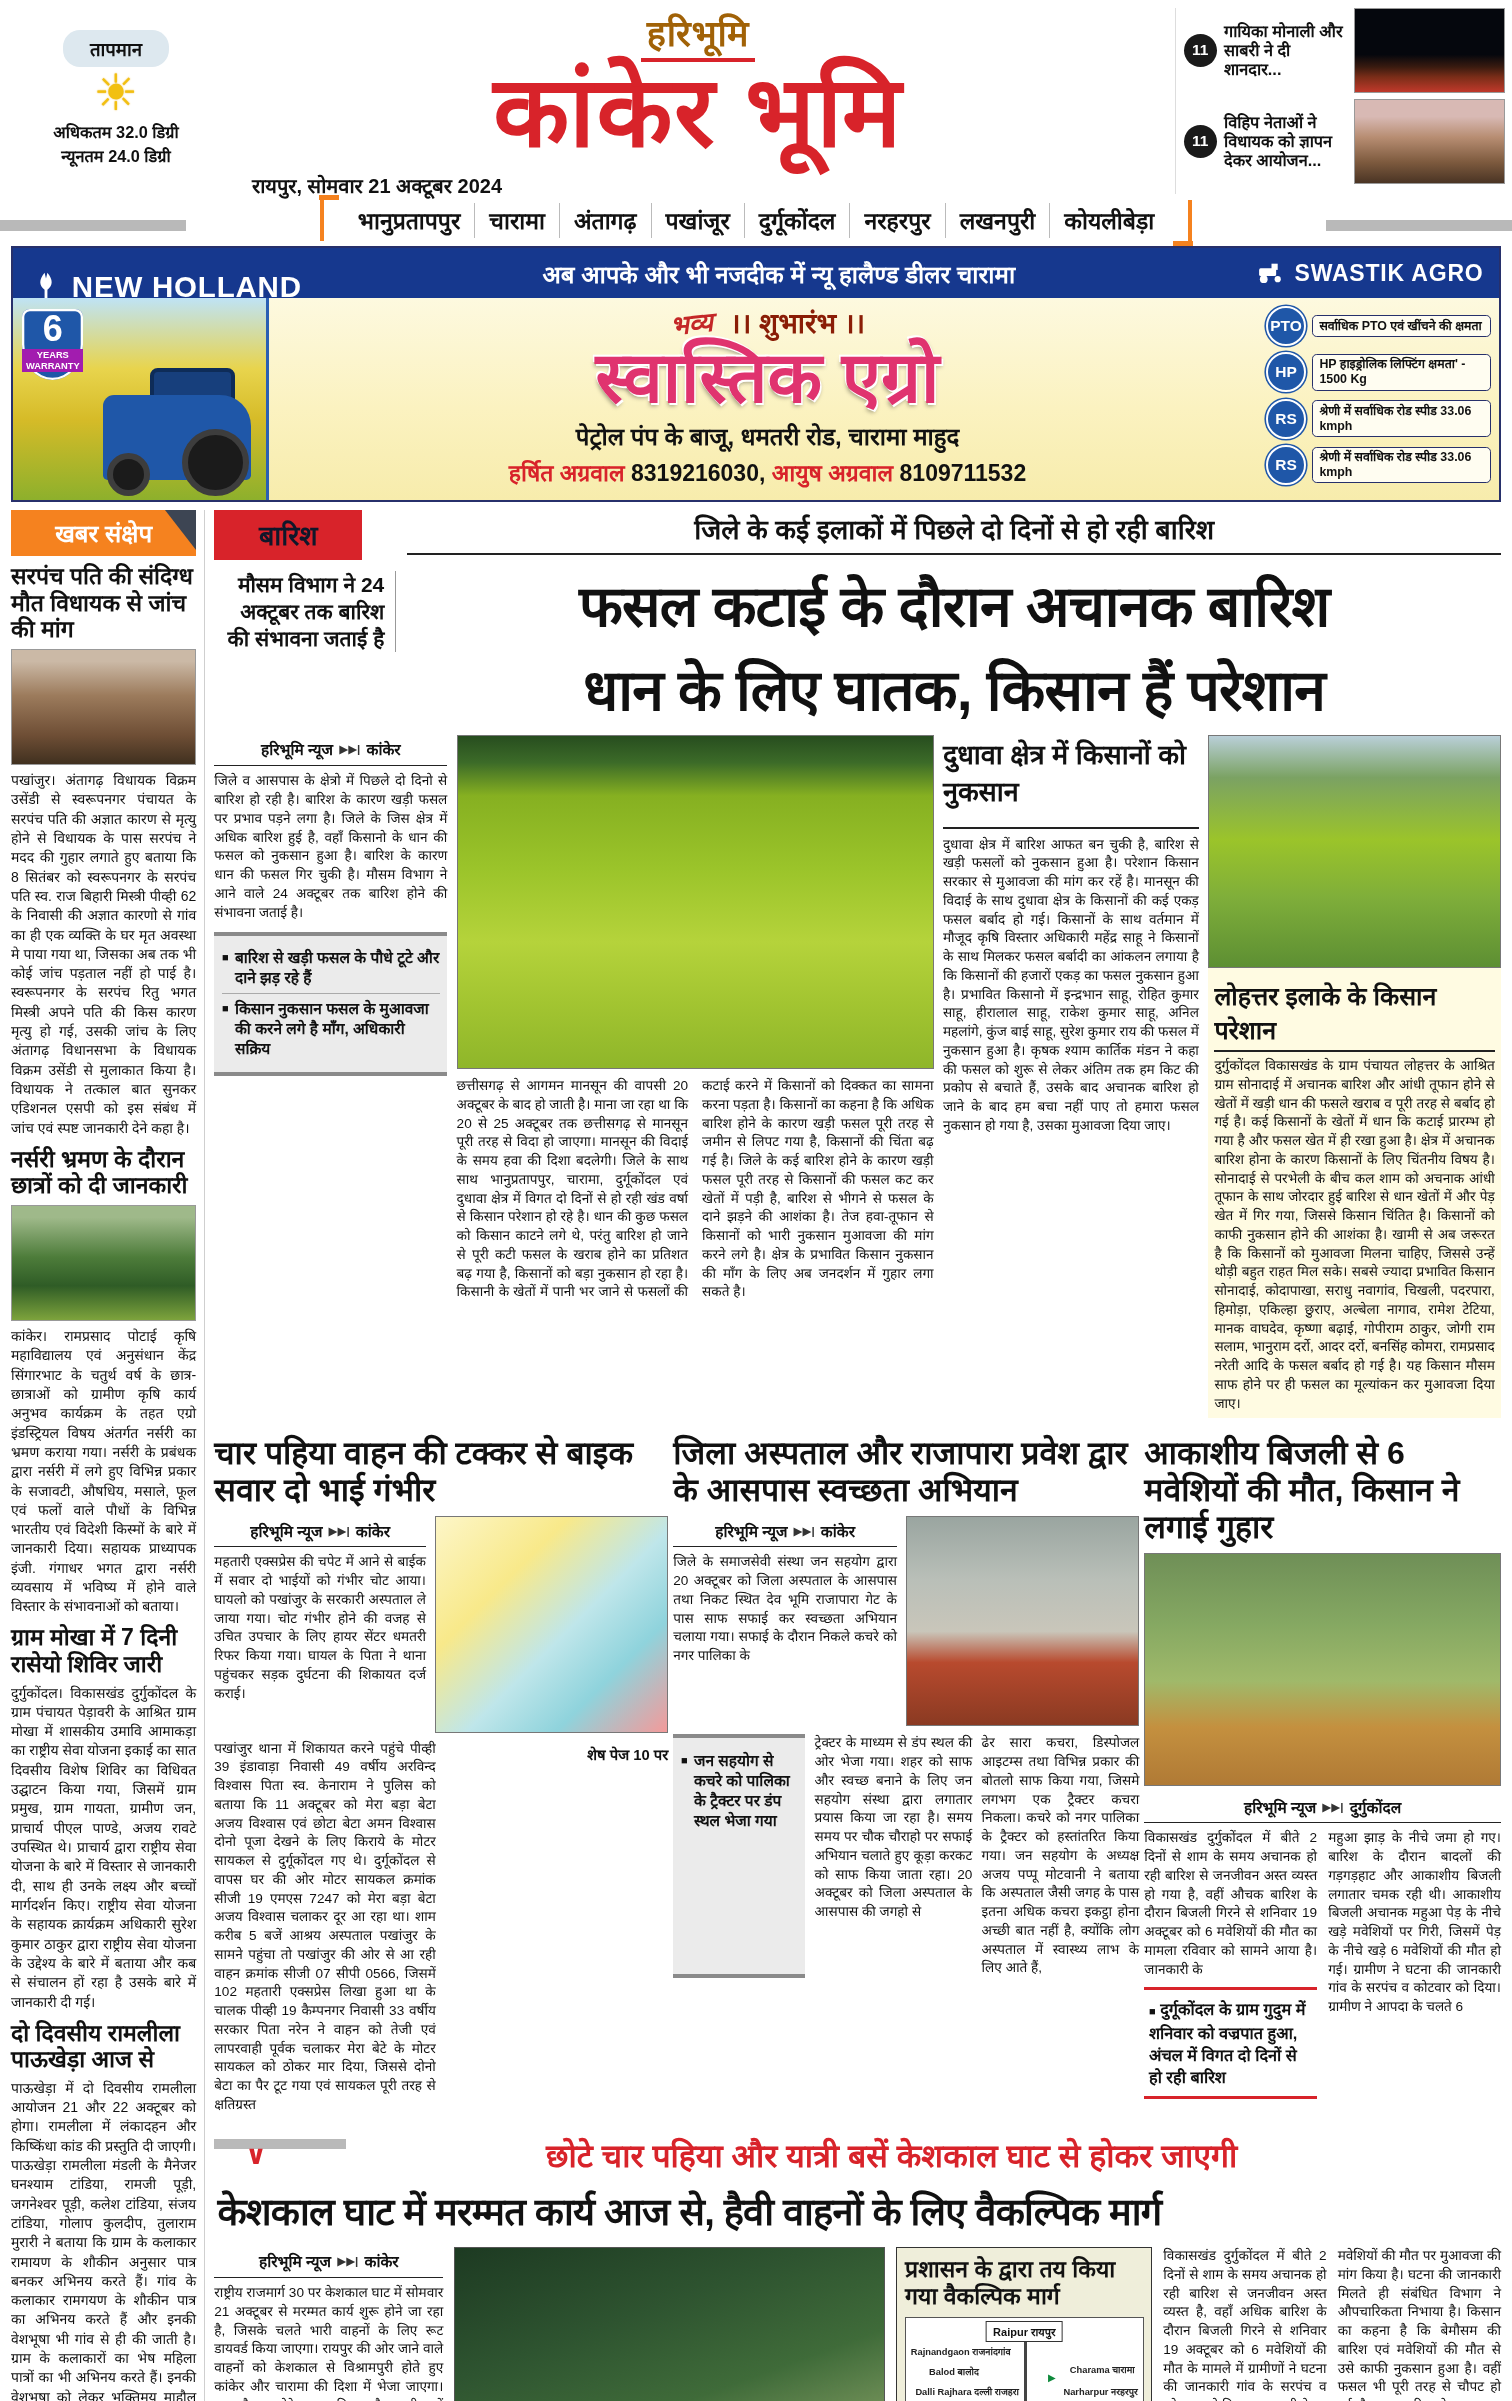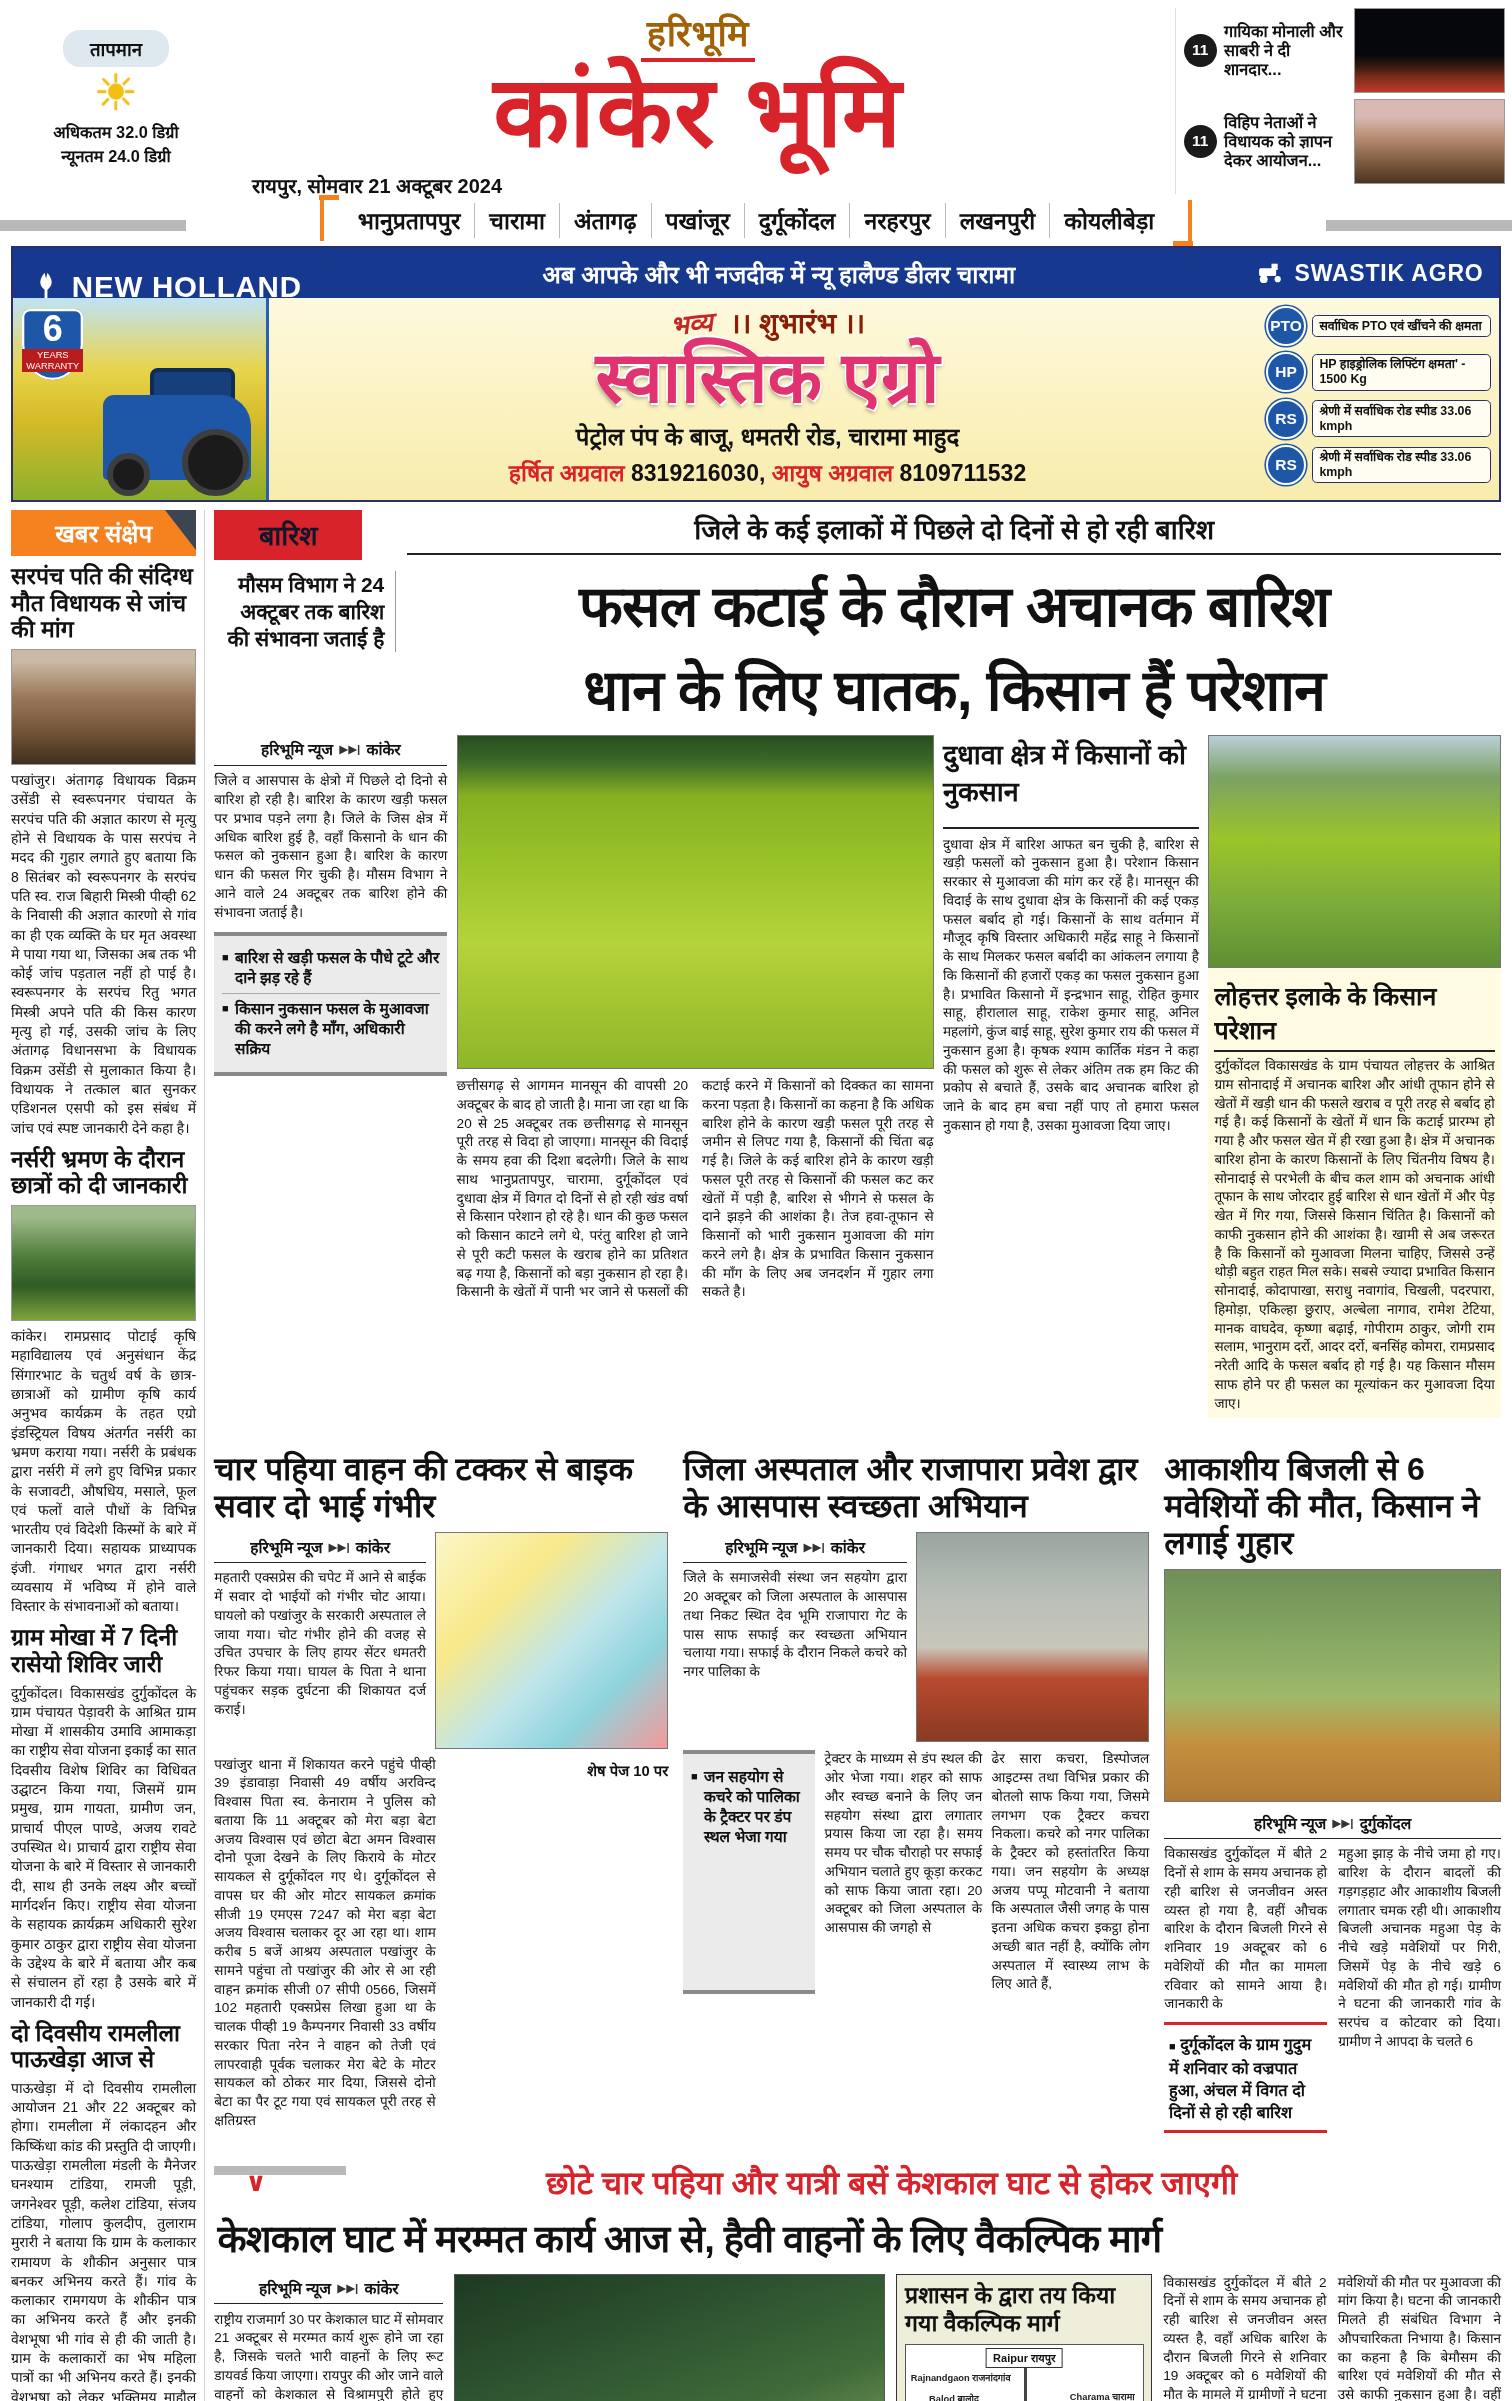--- a/index.html
+++ b/index.html
@@ -40,21 +40,21 @@
   .ad-strip { background:#16388e; color:#fff; display:flex; align-items:center; height:50px; padding:0 15.5px; gap:14px; }
   .nh-logo { display:flex; align-items:center; gap:9.3px;margin-top:28px; }
   .nh-leaf { width:34px; height:34px; }
   .nh-name { font-weight:800; font-size:29.5px; letter-spacing:0.8px; }
   .ad-strip-text { flex:1; text-align:center; font-size:24px; font-weight:bold; }
   .swastik-right { display:flex; align-items:center; gap:7.8px; font-weight:800; font-size:23px; letter-spacing:0.8px; }
   .ad-main { flex:1; display:grid; grid-template-columns:256px 1fr 233px; background:linear-gradient(180deg,#fdf9df, #fbf2c0 55%, #f7ecac); }
   .ad-tractor { position:relative; background:linear-gradient(180deg,#bfe3f5 0%,#e8d44d 35%,#d6bb28 60%,#8db02c 100%); border-right:3.1px solid #2a5fb4; }
   .warranty { position:absolute; top:11px; left:9.3px; width:61px; height:71px; background:#1f57a8; color:#fff; border-radius:7.8px 7.8px 50% 50%; text-align:center; box-shadow:0 0 0 2.3px #fff inset; }
   .warranty .num { font-size:36px; font-weight:800; line-height:1.1; }
-  .warranty .lbl { font-size:9.3px; font-weight:normal; background:#b91c1c; display:block; padding:0.8px 0;text-align:center; }
+  .warranty .lbl { font-size:9.3px; font-weight:bold; background:#a21caf; display:block; padding:0.8px 0;text-align:center; }
   .tractor-body { position:absolute; bottom:20px; right:15.5px; width:148px; height:85px; background:#1f57a8; border-radius:11px 31px 4.7px 4.7px; }
   .tractor-cab { position:absolute; bottom:78px; right:31px; width:85px; height:54px; background:#173f7c; border-radius:7.8px; border:4.7px solid #0e2c58; }
   .tractor-wheel { position:absolute; border-radius:50%; background:#1b1b1b; border:6.2px solid #3d3d3d; }
   .tw1 { width:67px; height:67px; bottom:4.7px; right:17px; }
   .tw2 { width:43px; height:43px; bottom:4.7px; right:116px; }
   .ad-center { text-align:center; padding-top:4.7px; position:relative; }
   .launch-small { color:#c42727; font-weight:800; font-size:26.4px; font-style:italic; display:inline-block; transform:rotate(-6deg); margin-right:14px; }
   .launch { color:#8a1d06; font-weight:700; font-size:28px; display:inline-block; }
   .ad-name { color:#e0336f; font-weight:800; font-size:71px; line-height:1.05; text-shadow:1.6px 1.6px 0 #fff,-1.6px -1.6px 0 #fff, 0 3.1px 4.7px rgba(0,0,0,.35); }
   .ad-address { font-weight:bold; font-size:24px; margin-top:3.1px; }
@@ -94,21 +94,21 @@
   .photo-field { width:100%; height:334px; border:0.8px solid #777;
       background:linear-gradient(180deg,#274d1f 0%,#3c6b28 8%,#86b021 18%,#9bc42a 40%,#b5d33b 62%,#a3c531 80%,#8fb62a 100%); }
   .two-col { column-count:2; column-gap:14px; margin-top:7.8px; }
   .sidehead { font-weight:700; font-size:27px; border-bottom:2.3px solid #222; padding-bottom:18px; margin-bottom:6.2px; }
   .photo-farmers { width:100%; height:233px; border:0.8px solid #777;
       background:linear-gradient(180deg,#b9cfd8 0%,#7ba263 18%,#9bc42a 45%,#7fae3a 70%,#5d8f33 100%); }
   .lohatar { background:#fffbe2; padding:4.7px 6.2px; }
   .lohatar-head { font-weight:800; font-size:25px; border-bottom:2.3px solid #222; padding:4.7px 0; margin-bottom:4.7px; }
 
   
-  .band2 { display:grid; grid-template-columns:454px 466px 1fr; gap:15px; margin-top:33px; }
+  .band2 { display:grid; grid-template-columns:454px 466px 1fr; gap:5px; margin-top:17px; }
   .h2 { font-weight:800; font-size:32px; line-height:1.15; margin-bottom:7.8px; }
   .split { display:grid; grid-template-columns:1fr 233px; gap:9.3px; }
   .photo-cartoon { width:100%; height:217px; border:0.8px solid #777;
       background:linear-gradient(135deg,#fdf6c8 0%,#f8e98a 30%,#bfe6ea 55%,#8fd3dc 75%,#f49a9a 100%); }
   .photo-street { width:100%; height:210px; border:0.8px solid #777;
       background:linear-gradient(180deg,#9aa5a0 0%,#b9bfb8 30%,#c9c6ba 55%,#b84a2e 70%,#8a3a22 100%); }
   .photo-cattle { width:100%; height:233px; border:0.8px solid #777;
       background:linear-gradient(180deg,#6f8f57 0%,#85a862 30%,#a0b96a 55%,#c4903f 75%,#b07a35 100%); }
   .more { font-weight:800; font-size:14.8px; text-align:right; margin-top:4.7px; }
   .cols3 { display:grid; grid-template-columns:132px 1fr 1fr; gap:9.3px; margin-top:7.8px; }

